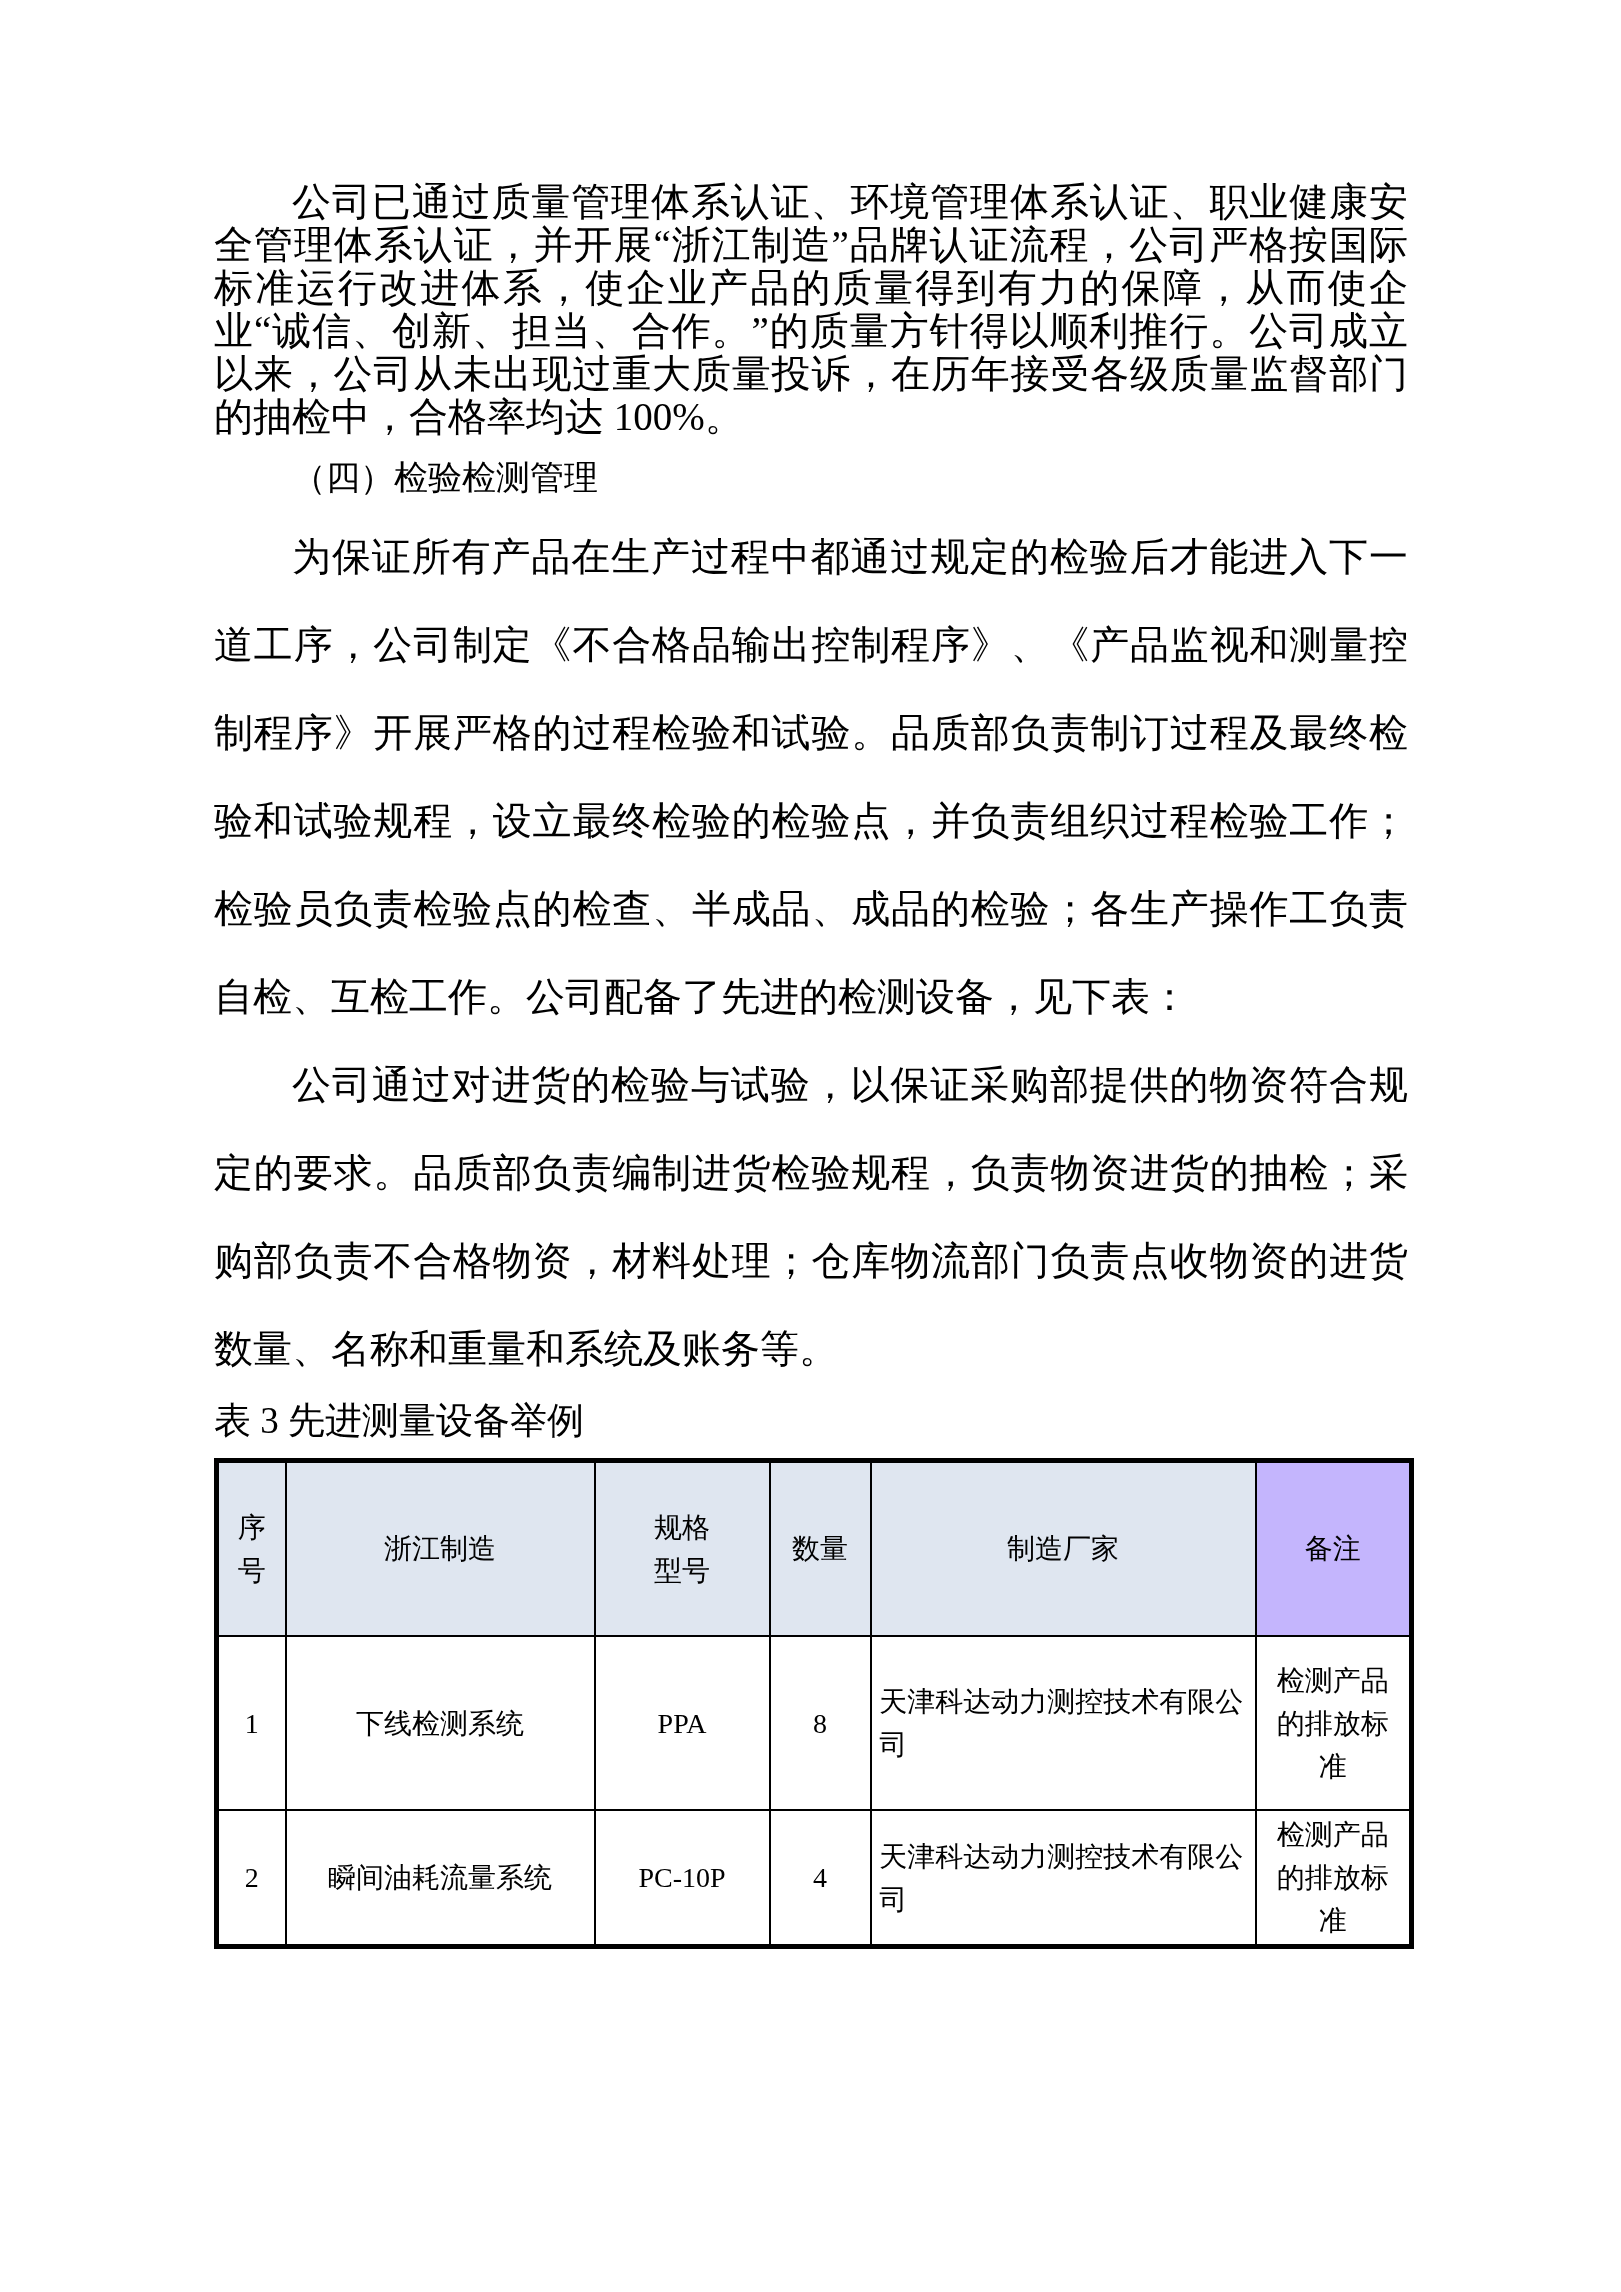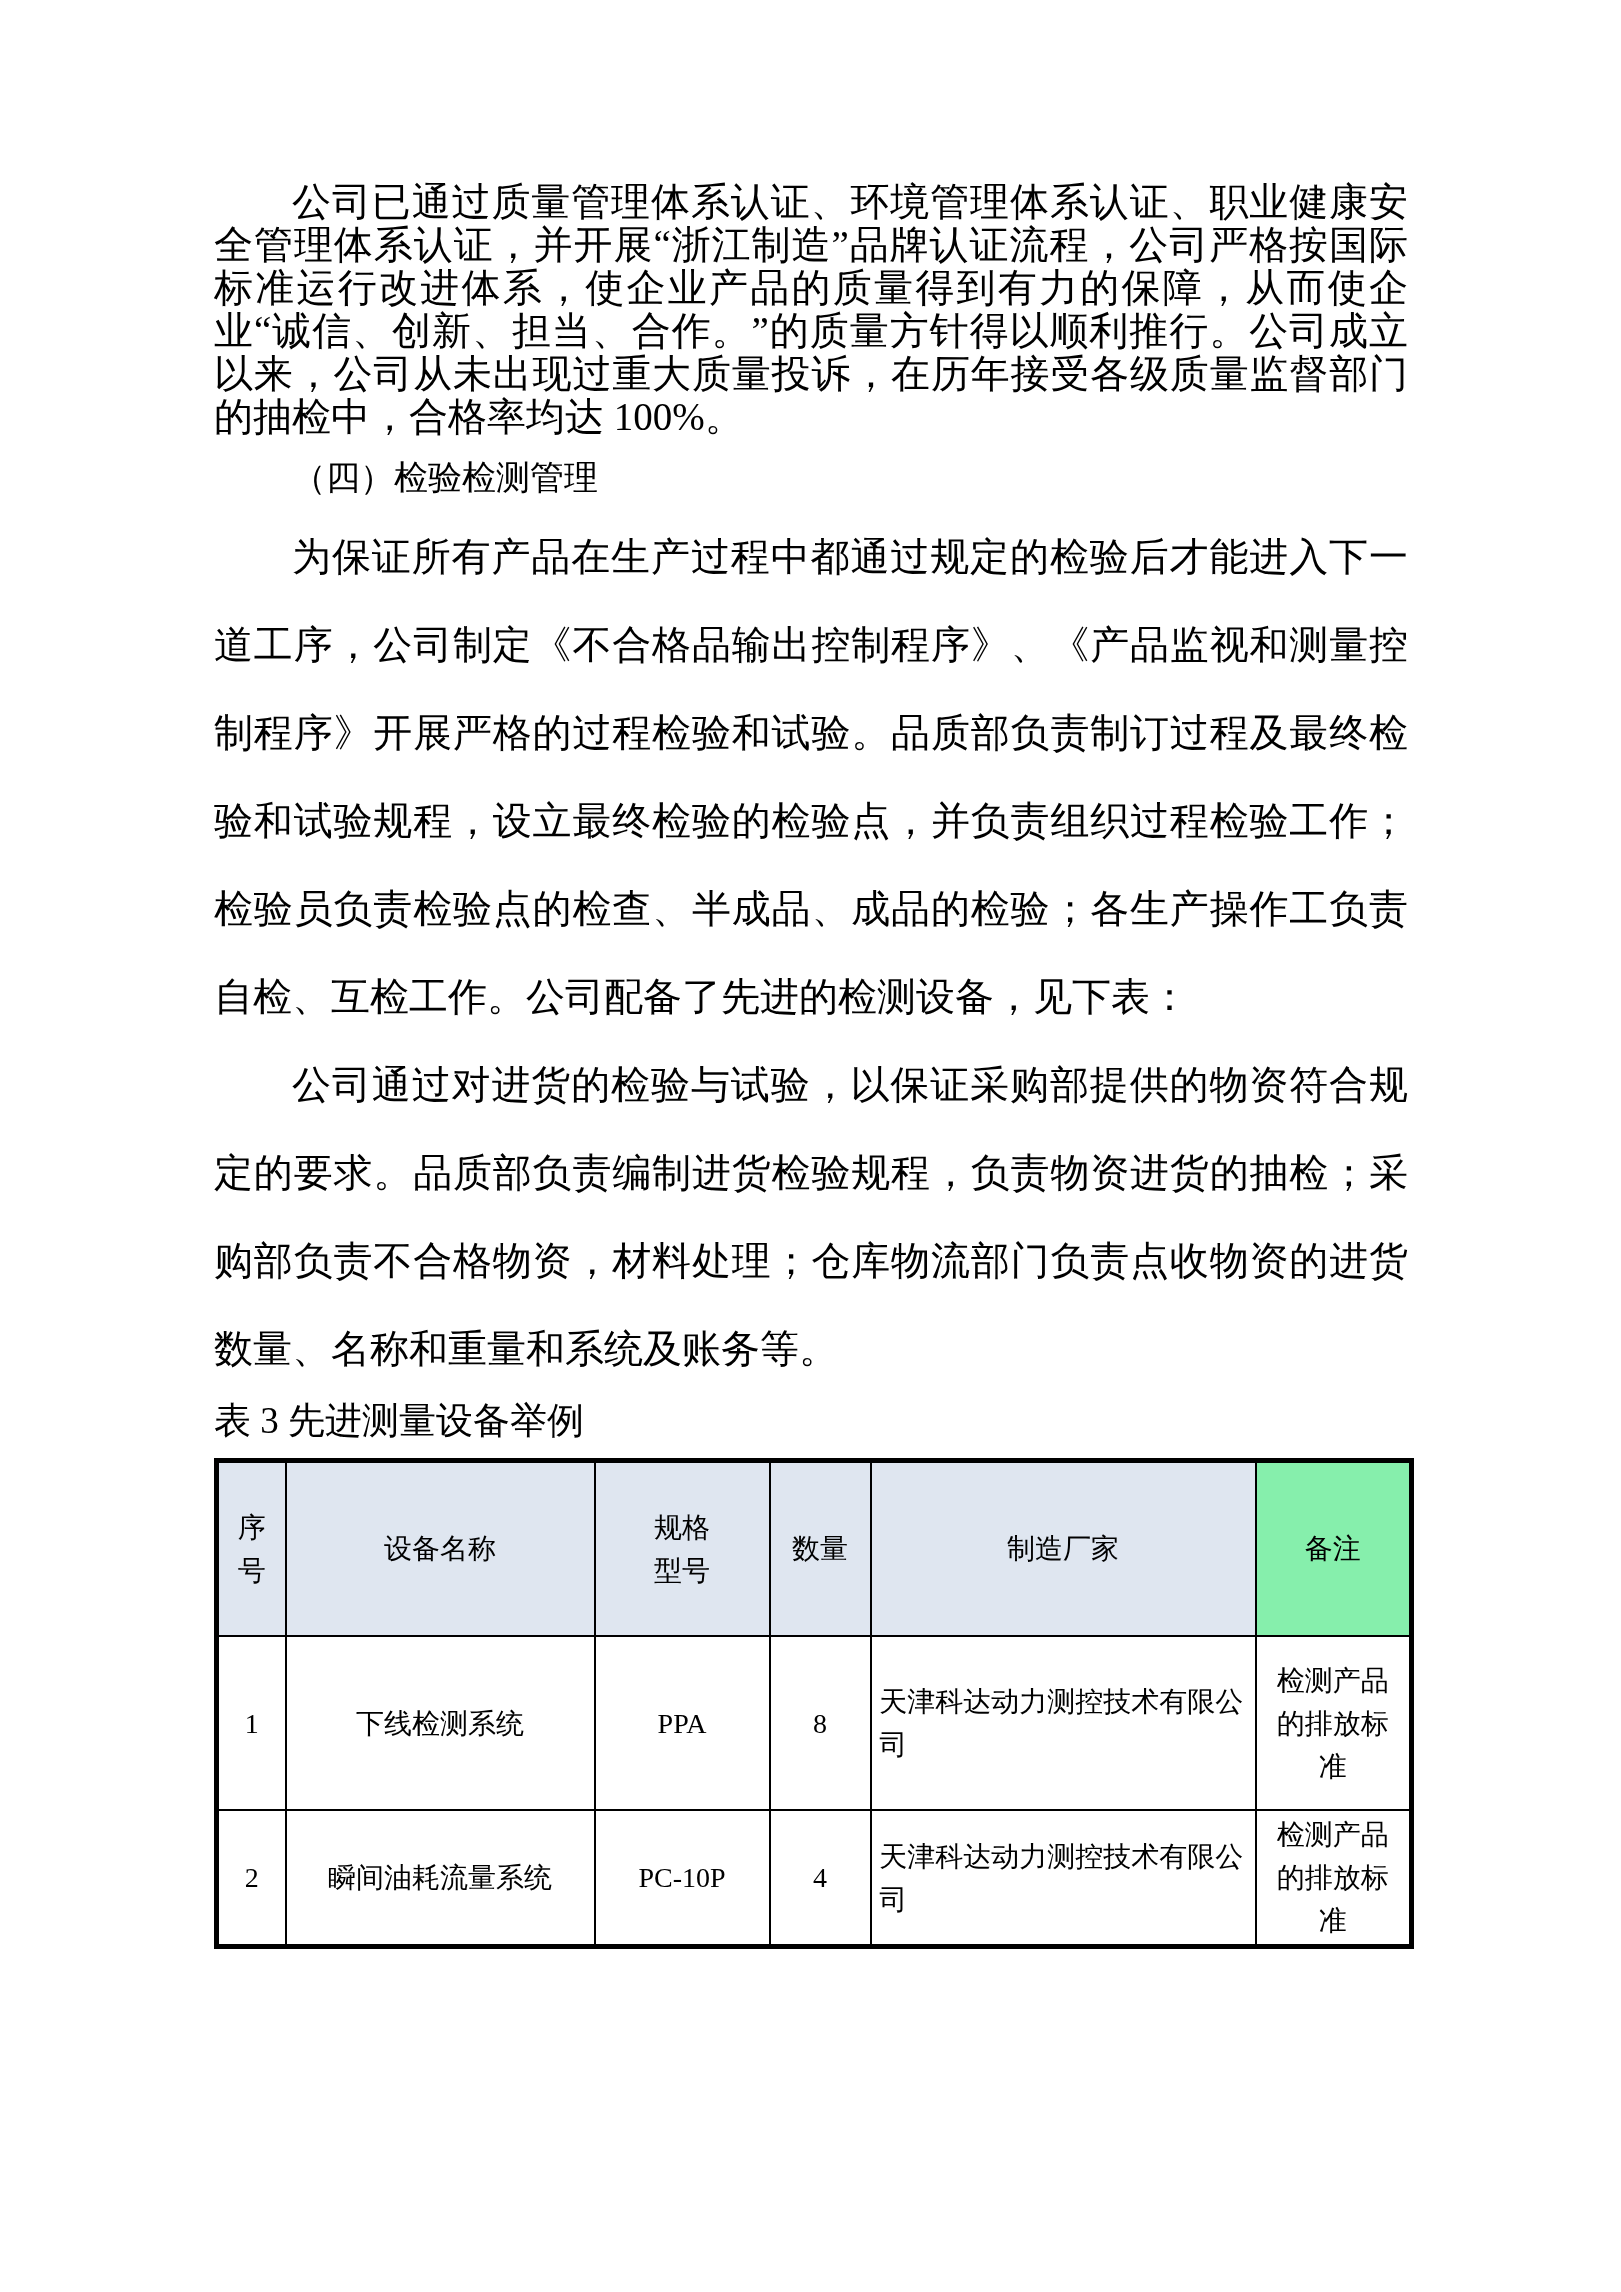--- a/index.html
+++ b/index.html
@@ -54,21 +54,21 @@
     line-height: 43px;
   }
   tr.hdr { height: 176px; }
   tr.r1  { height: 174px; }
   tr.r2  { height: 88px;  }
   tr.hdr th {
     background: #dfe6f0;
     text-align: center;
     white-space: pre-line;
   }
-  tr.hdr th.note-h { background: #86efac; }
+  tr.hdr th.note-h { background: #c4b5fd; }
   td.c { text-align: center; }
   td.maker { text-align: left; padding-left: 13.7px; margin-left: 47px; }
   td.note  { text-align: center; }
 </style>
 </head>
 <body>
 
 <div class="page">
 
   <p class="body-par">公司已通过质量管理体系认证、环境管理体系认证、职业健康安全管理体系认证，并开展“浙江制造”品牌认证流程，公司严格按国际标准运行改进体系，使企业产品的质量得到有力的保障，从而使企业“诚信、创新、担当、合作。”的质量方针得以顺利推行。公司成立以来，公司从未出现过重大质量投诉，在历年接受各级质量监督部门的抽检中，合格率均达 100%。</p>
@@ -86,21 +86,21 @@
       <col style="width:69px">
       <col style="width:309px">
       <col style="width:175px">
       <col style="width:101px">
       <col style="width:385px">
       <col style="width:156px">
     </colgroup>
     <tbody>
       <tr class="hdr">
         <th>序号</th>
-        <th>设备名称</th>
+        <th>浙江制造</th>
         <th>规格
 型号</th>
         <th>数量</th>
         <th>制造厂家</th>
         <th class="note-h">备注</th>
       </tr>
       <tr class="r1">
         <td class="c">1</td>
         <td class="c">下线检测系统</td>
         <td class="c">PPA</td>

